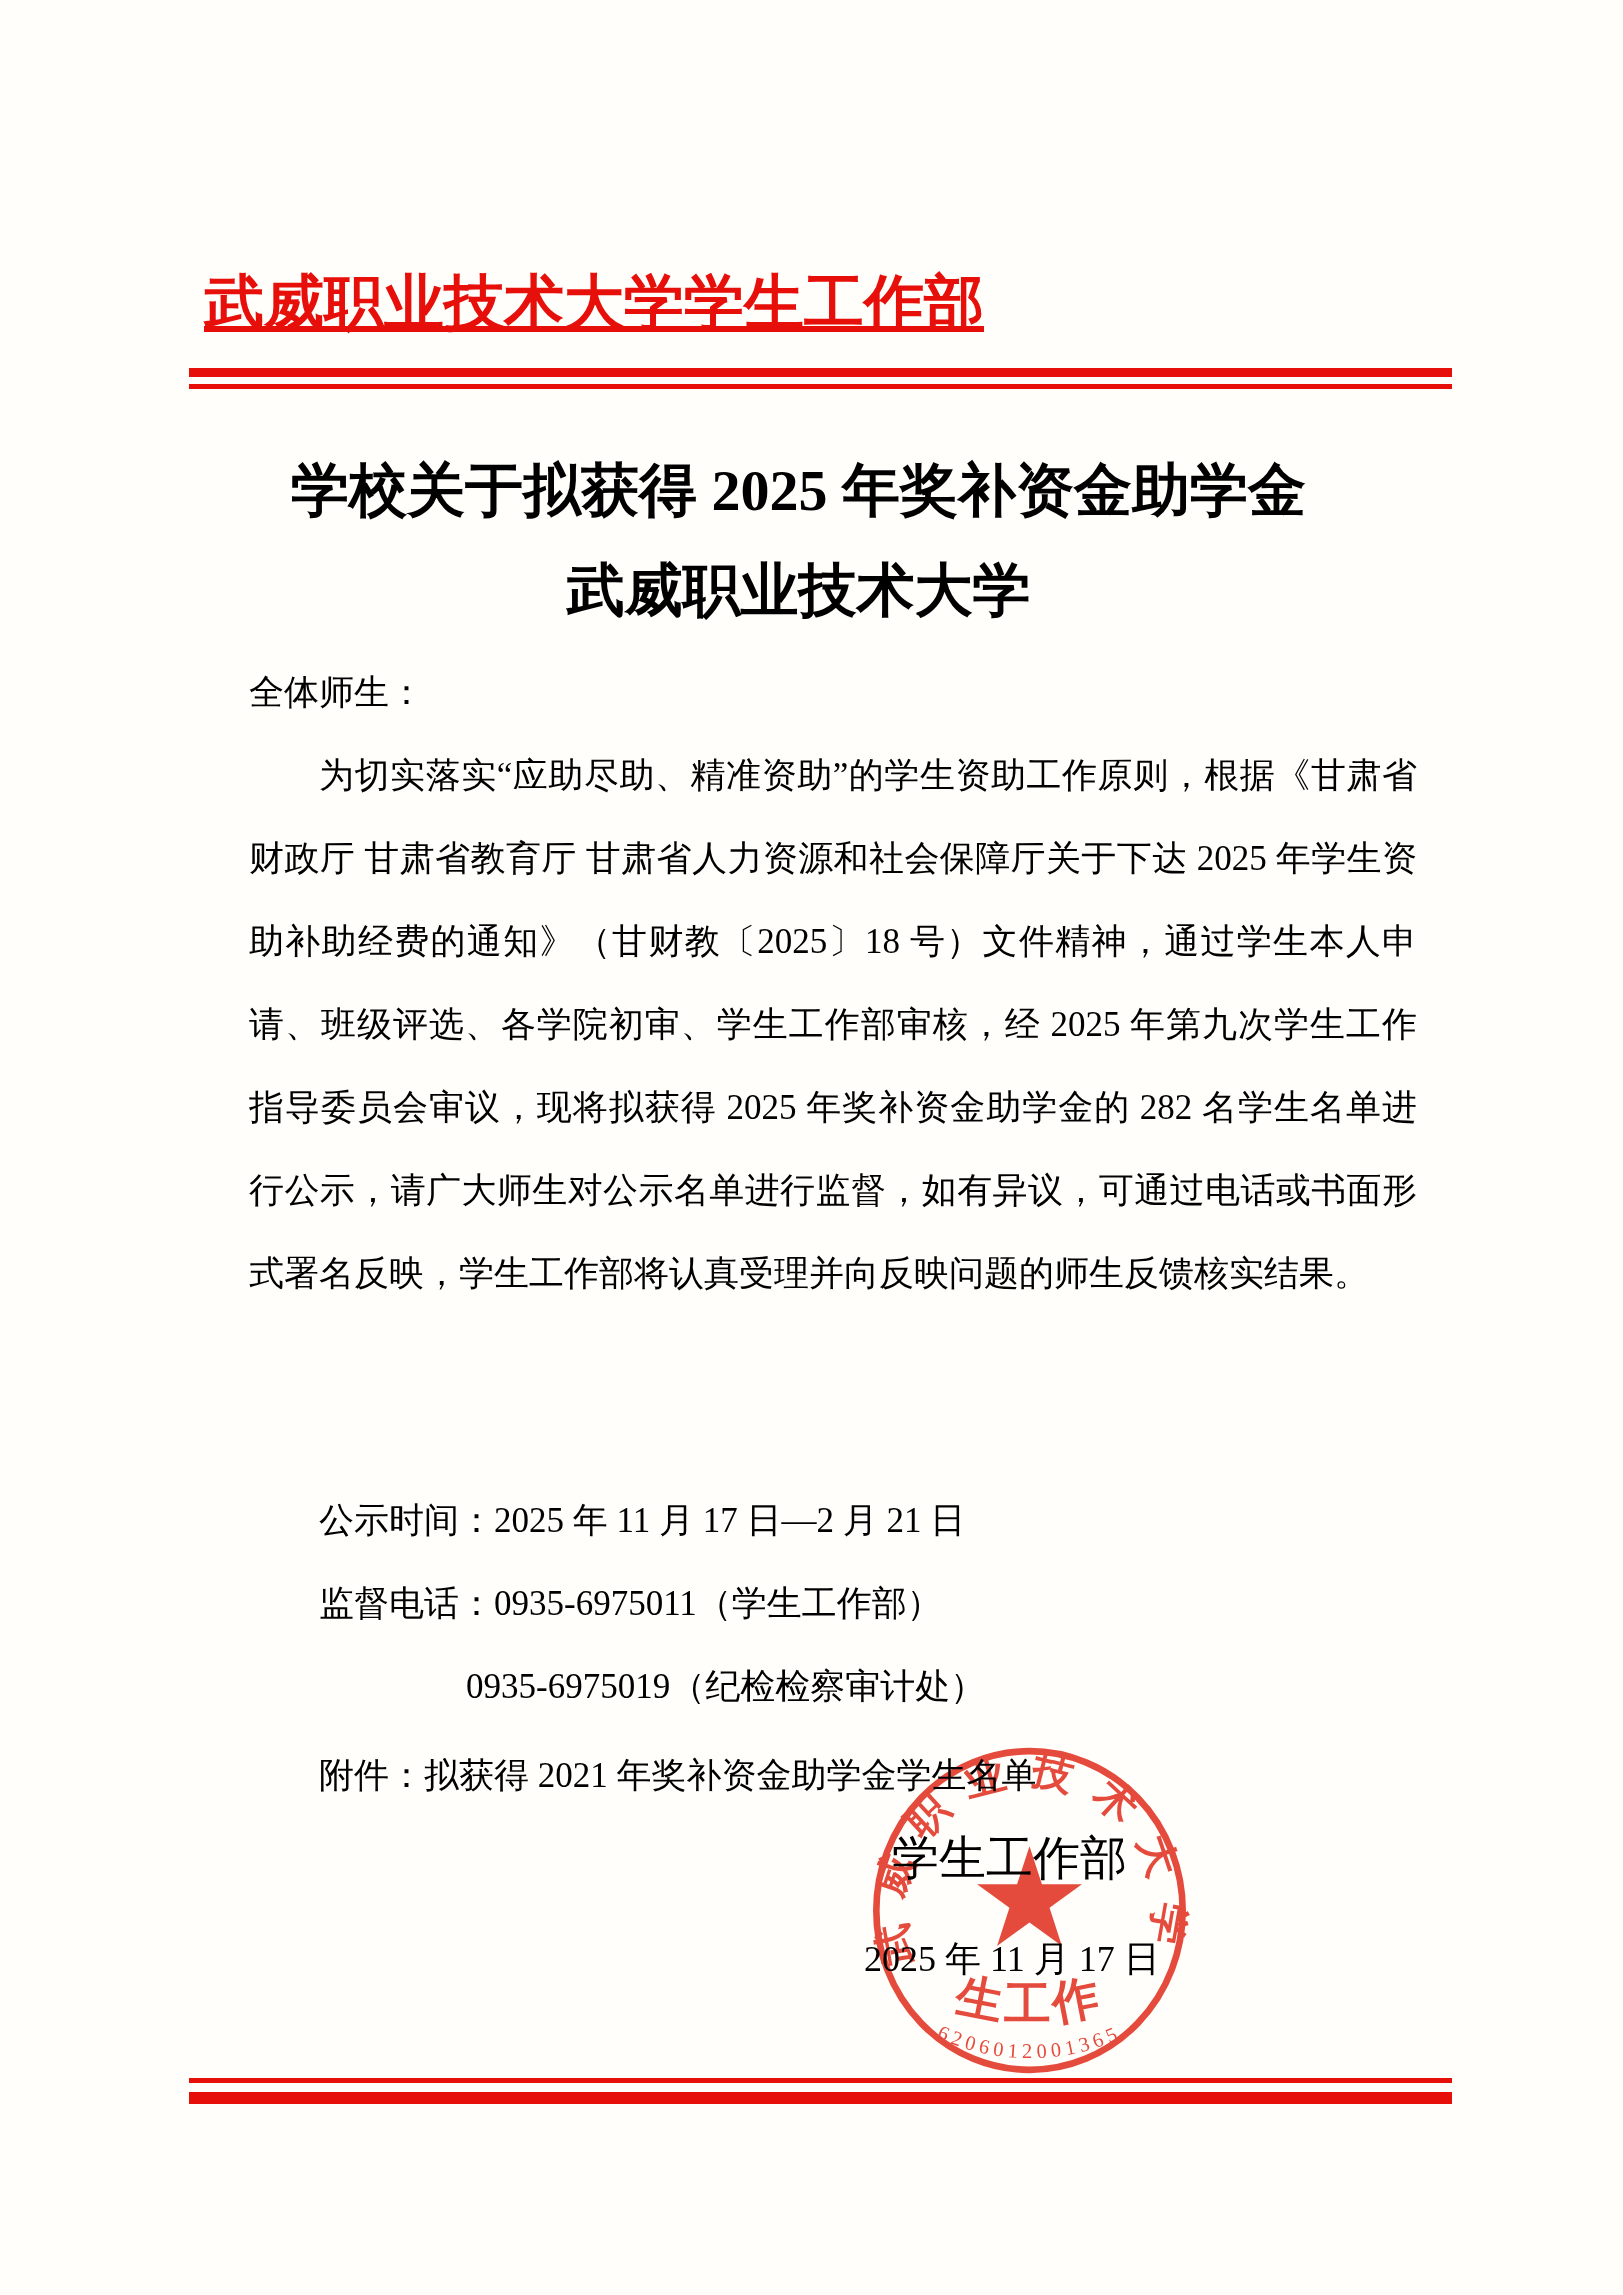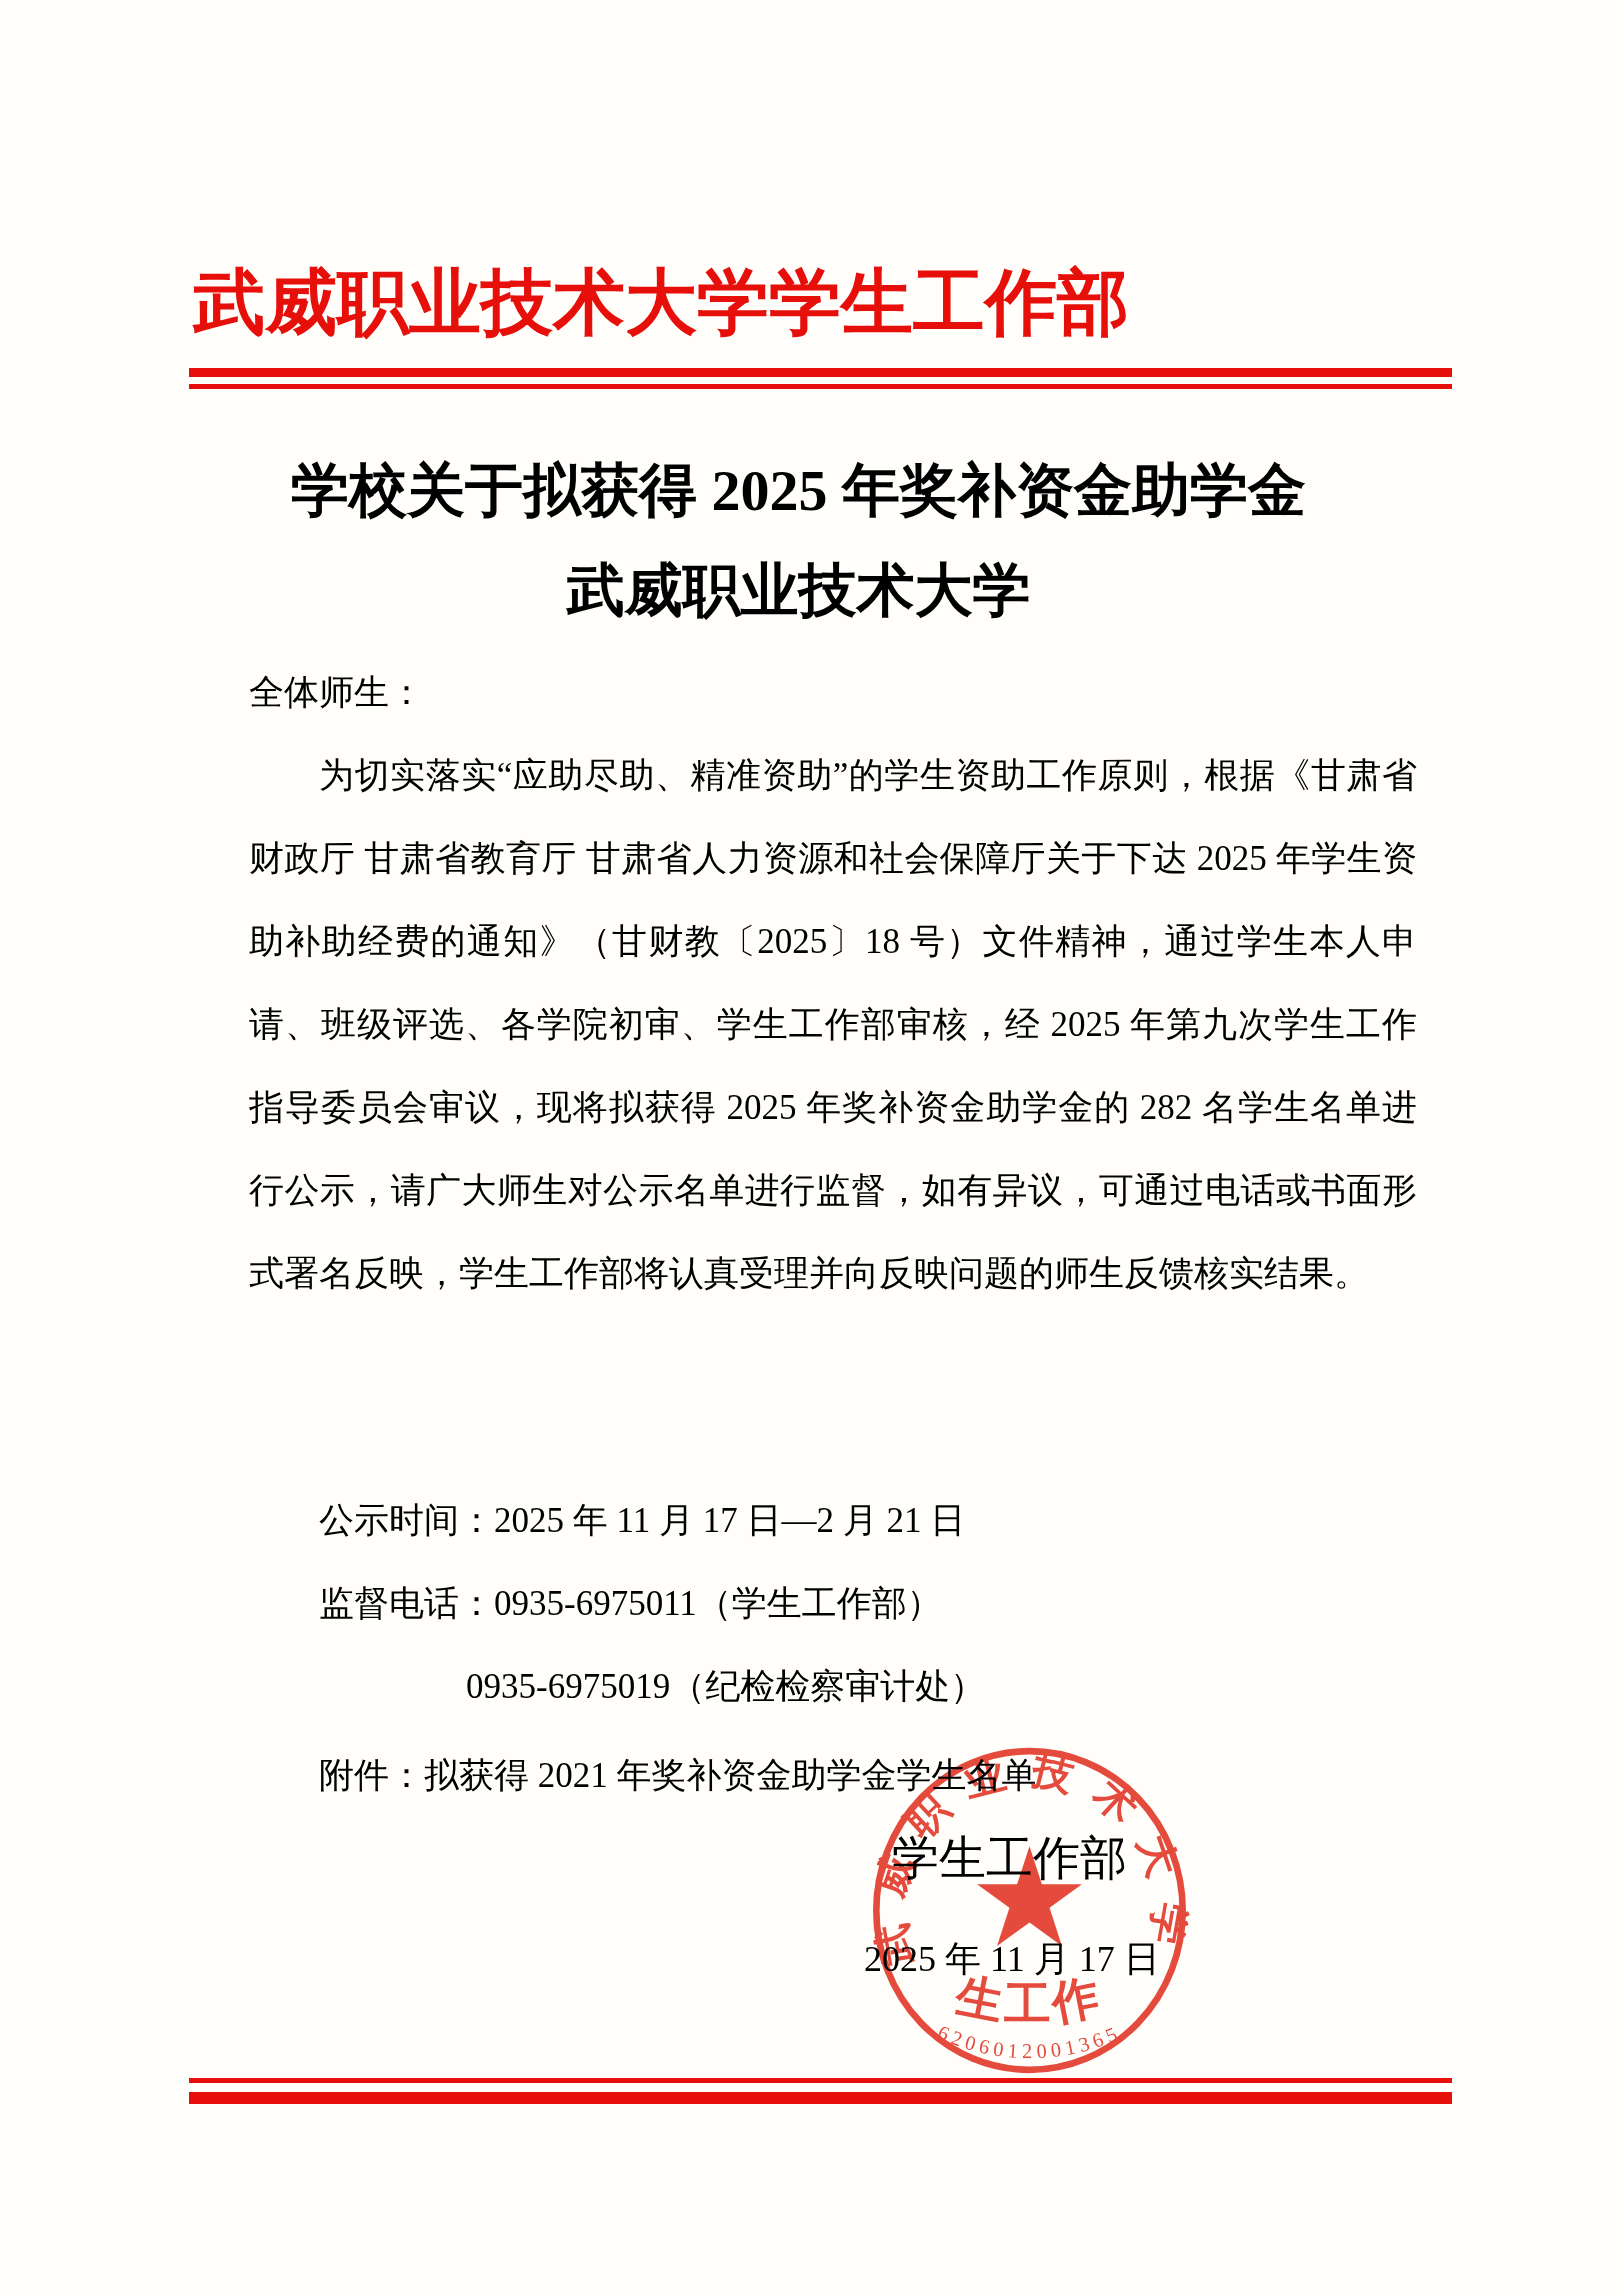--- a/index.html
+++ b/index.html
@@ -6,29 +6,29 @@
   .page{
     position:relative;
     width:1623px;height:2295px;
     background:#fffefb;
     font-family:"Liberation Serif","DejaVu Serif",serif;
     color:#000;
     overflow:hidden;
   }
   .org{
     position:absolute;
-    left:193px;top:252px;width:1252px;
-    font-size:72px;line-height:102px;
+    left:204px;top:252px;width:1252px;
+    font-size:60px;line-height:102px;
     font-weight:900;
     color:#e60f0a;
     text-align:justify;
     text-align-last:justify;
     letter-spacing:0;
     white-space:nowrap;
-    display:flex;justify-content:space-between;
+    display:flex;justify-content:space-between;text-decoration:underline;
   }
   .rule{position:absolute;left:189px;width:1263px;background:#e60f0a;}
   .rule-h-thick{top:368px;height:9.2px;}
   .rule-h-thin{top:384px;height:4.6px;}
   .rule-f-thin{top:2078px;height:5.1px;}
   .rule-f-thick{top:2092px;height:12.3px;}
   .title{
     position:absolute;
     left:0;top:441px;width:1597px;
     text-align:center;

